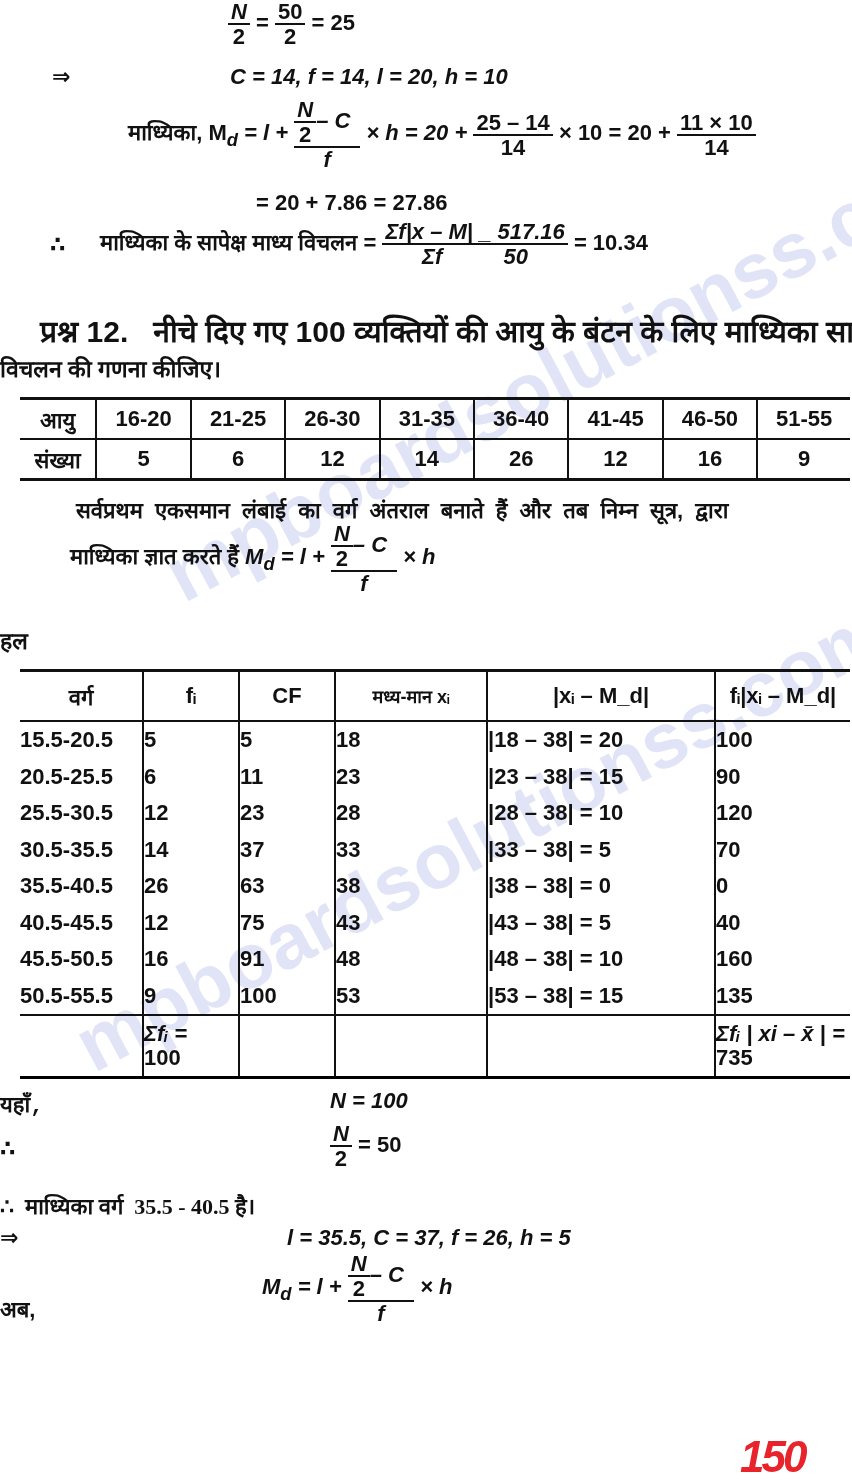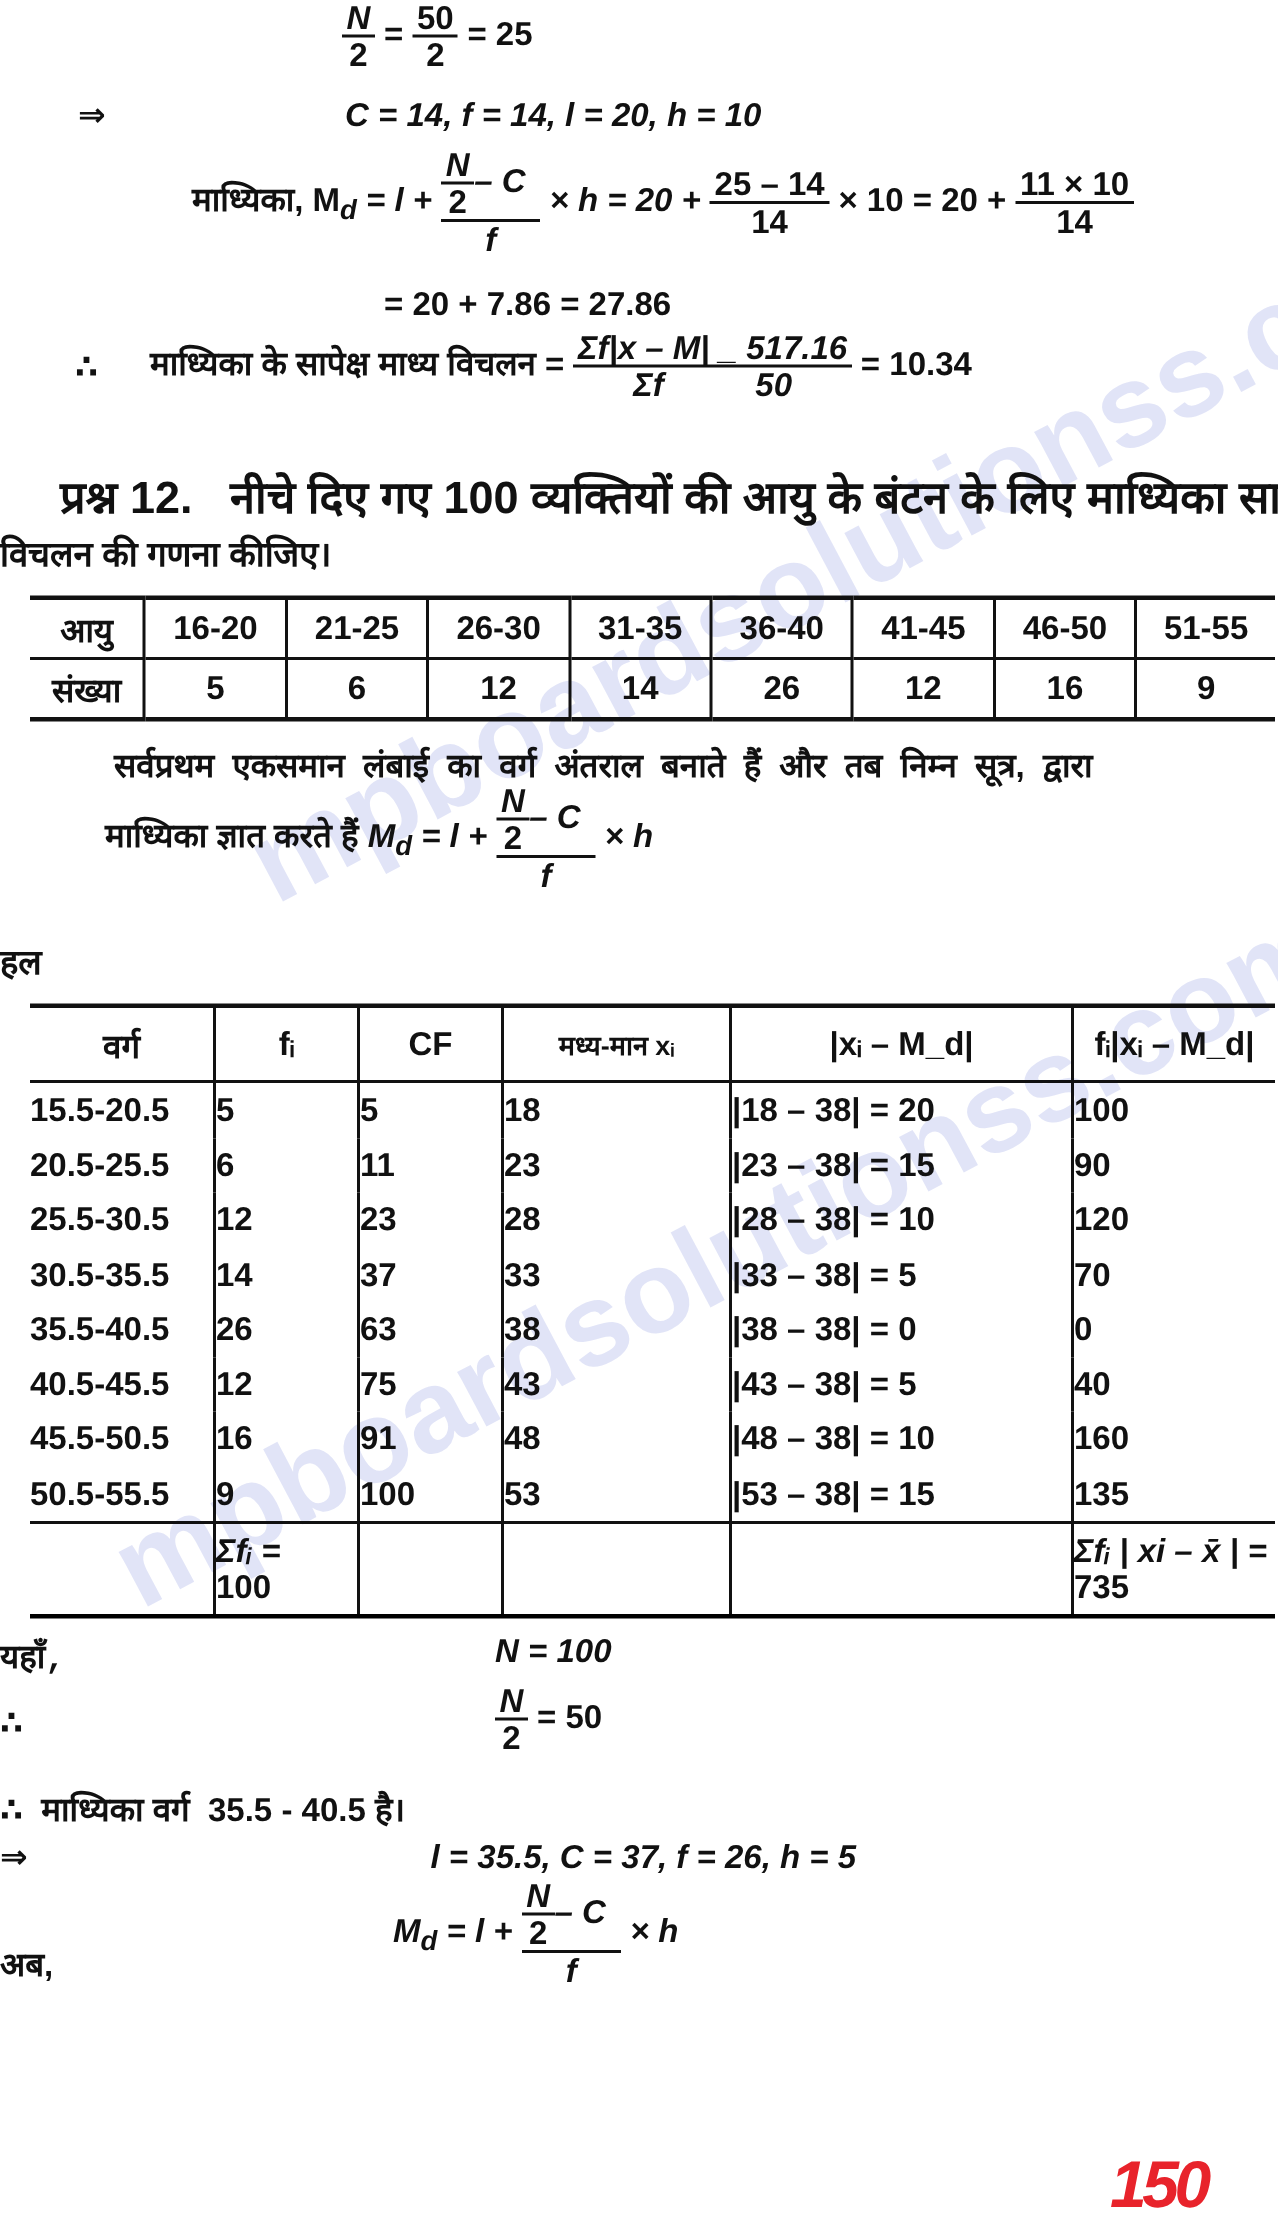--- a/index.html
+++ b/index.html
@@ -225,21 +225,21 @@
 <div class="abs" style="left:0px; top:1088px;font-family:Liberation Mono, monospace;">यहाँ,</div>
 <div class="abs it" style="left:330px; top:1088px;">N = 100</div>
 <div class="abs" style="left:0px; top:1136px;">∴</div>
 <div class="abs" style="left:330px; top:1122px;">
   <span class="frac">
       <span class="num it">N</span>
       <span class="den">2</span>
     </span>
   <span>= 50</span>
 </div>
-<div class="abs" style="left:0px; top:1190px; white-space:pre;">∴  माध्यिका वर्ग  35.5 - 40.5 है।</div>
+<div class="abs" style="left:0px; top:1190px; white-space:pre;font-family:Liberation Serif, serif;">∴  माध्यिका वर्ग  35.5 - 40.5 है।</div>
 <div class="abs" style="left:0px; top:1225px;">⇒</div>
 <div class="abs it" style="left:287px; top:1225px;">l = 35.5, C = 37, f = 26, h = 5</div>
 <div class="abs" style="left:0px; top:1293px;">अब,</div>
 <div class="abs" style="left:262px; top:1252px;">
   <span class="it">M</span><sub class="it">d</sub>
   <span class="it">= l +</span>
   <span class="stack">
     <span><span class="frac plain">
           <span class="num it" style="border-bottom:2px solid #111">N</span>
           <span class="den">2</span>

